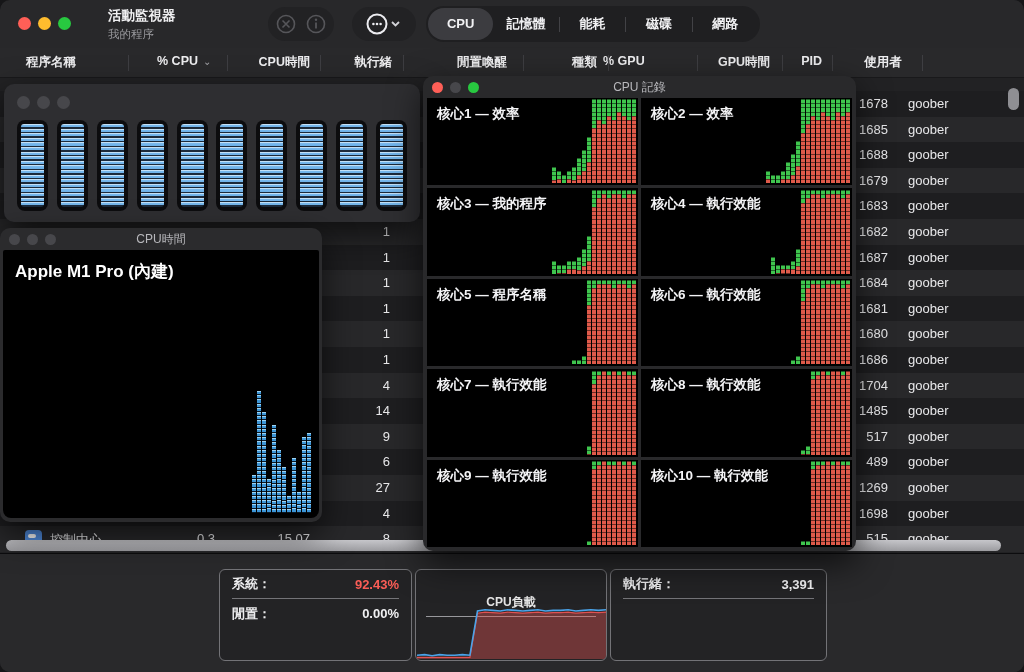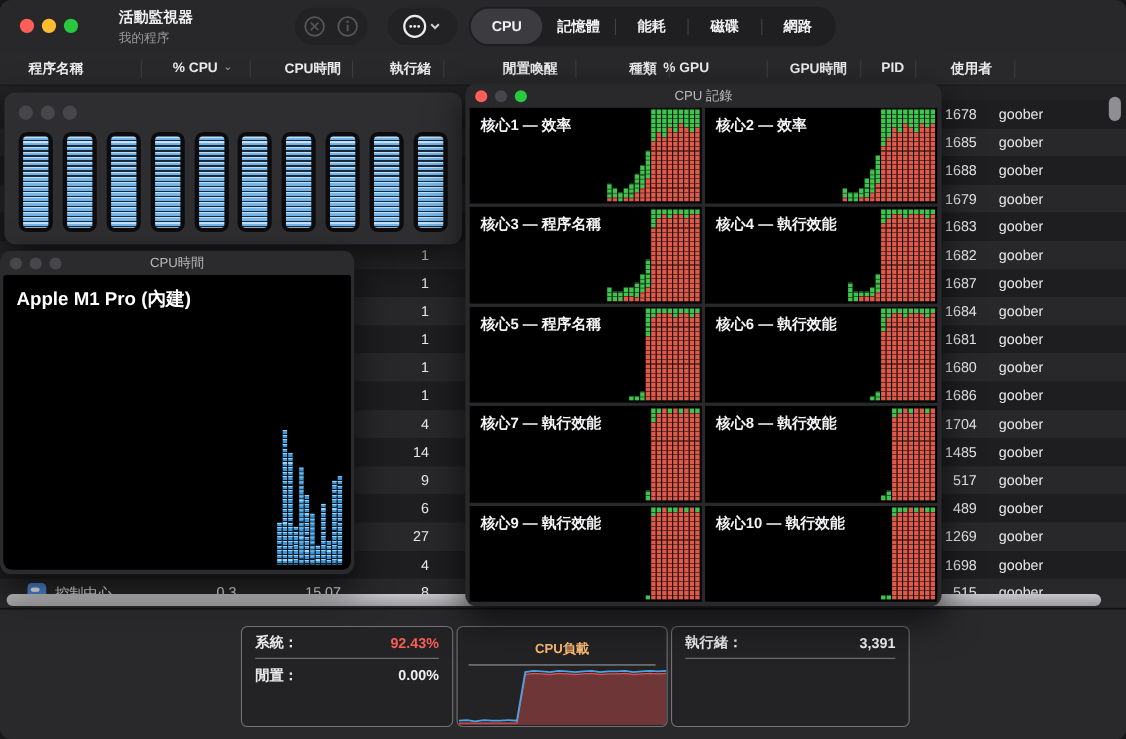--- a/index.html
+++ b/index.html
@@ -45,21 +45,21 @@
 
   
   .footer { position:absolute; left:0; right:0; bottom:0; height:119px; background:#29292b; border-top:1px solid #0c0c0e; z-index:1; }
   .fbox { position:absolute; top:15px; height:92px; background:#232325; border:1.5px solid #737377; border-radius:6px; overflow:hidden; }
   .fb-left { left:219px; width:193px; } .fb-load { left:415px; width:192px; } .fb-right { left:610px; width:217px; }
   .frow { display:flex; justify-content:space-between; align-items:center; height:29px; margin:0 12px; border-bottom:1px solid #747478; }
   .frow.last { border-bottom:none; }
   .frow .lab { font-size:13px; font-weight:bold; color:#ececee; }
   .frow .val { font-size:13px; font-weight:bold; color:#f0f0f2; }
   .val.red { color:#fb5d56; } .val.blue { color:#46a8f2; }
-  .load-title { text-align:center; font-size:12px; font-weight:bold; color:#fdba74; margin-top:12px; }
+  .load-title { text-align:center; font-size:12px; font-weight:bold; color:#e5e5e5; margin-top:24px; }
   .load-line { height:1px; background:#98989c; margin:5px 10px 0 10px; }
   .load-chart { position:absolute; left:1px; right:1px; bottom:1px; height:60px; }
 
   
   .fwin { position:absolute; border-radius:10px; box-shadow:0 12px 34px rgba(0,0,0,.65); }
   .win-meters { left:4px; top:84px; width:416px; height:138px; background:#2e2e31; z-index:5; }
   .meters { position:absolute; left:13px; right:13px; top:36px; bottom:11px; display:flex; justify-content:space-between; }
   .meter { width:31px; height:100%; background:#0c0c0e; border-radius:8px; padding:4px; }
   .meter-fill { width:100%; height:100%; border-radius:3px;
      background:repeating-linear-gradient(to bottom,#c3e0f6 0px,#c3e0f6 1px,#79b9ec 1px,#6cb0e8 3.3px,#1c2a3a 3.3px,#1c2a3a 4.6px); }
@@ -389,21 +389,21 @@
             <div class="bar" style="height: 84px; background-image: repeating-linear-gradient(rgba(0, 0, 0, 0.5) 0px, rgba(0, 0, 0, 0.5) 1px, transparent 1px, transparent 4.2px), linear-gradient(rgb(63, 197, 78) 0px, rgb(63, 197, 78) 21px, rgb(223, 90, 74) 21px, rgb(223, 90, 74) 100%);"></div>
             <div class="bar" style="height: 84px; background-image: repeating-linear-gradient(rgba(0, 0, 0, 0.5) 0px, rgba(0, 0, 0, 0.5) 1px, transparent 1px, transparent 4.2px), linear-gradient(rgb(63, 197, 78) 0px, rgb(63, 197, 78) 12.6px, rgb(223, 90, 74) 12.6px, rgb(223, 90, 74) 100%);"></div>
             <div class="bar" style="height: 84px; background-image: repeating-linear-gradient(rgba(0, 0, 0, 0.5) 0px, rgba(0, 0, 0, 0.5) 1px, transparent 1px, transparent 4.2px), linear-gradient(rgb(63, 197, 78) 0px, rgb(63, 197, 78) 16.8px, rgb(223, 90, 74) 16.8px, rgb(223, 90, 74) 100%);"></div>
             <div class="bar" style="height: 84px; background-image: repeating-linear-gradient(rgba(0, 0, 0, 0.5) 0px, rgba(0, 0, 0, 0.5) 1px, transparent 1px, transparent 4.2px), linear-gradient(rgb(63, 197, 78) 0px, rgb(63, 197, 78) 21px, rgb(223, 90, 74) 21px, rgb(223, 90, 74) 100%);"></div>
             <div class="bar" style="height: 84px; background-image: repeating-linear-gradient(rgba(0, 0, 0, 0.5) 0px, rgba(0, 0, 0, 0.5) 1px, transparent 1px, transparent 4.2px), linear-gradient(rgb(63, 197, 78) 0px, rgb(63, 197, 78) 12.6px, rgb(223, 90, 74) 12.6px, rgb(223, 90, 74) 100%);"></div>
             <div class="bar" style="height: 84px; background-image: repeating-linear-gradient(rgba(0, 0, 0, 0.5) 0px, rgba(0, 0, 0, 0.5) 1px, transparent 1px, transparent 4.2px), linear-gradient(rgb(63, 197, 78) 0px, rgb(63, 197, 78) 16.8px, rgb(223, 90, 74) 16.8px, rgb(223, 90, 74) 100%);"></div>
             <div class="bar" style="height: 84px; background-image: repeating-linear-gradient(rgba(0, 0, 0, 0.5) 0px, rgba(0, 0, 0, 0.5) 1px, transparent 1px, transparent 4.2px), linear-gradient(rgb(63, 197, 78) 0px, rgb(63, 197, 78) 12.6px, rgb(223, 90, 74) 12.6px, rgb(223, 90, 74) 100%);"></div>
           </div>
         </div>
         <div class="core">
-          <div class="lbl">核心3 — 程序名稱</div>
+          <div class="lbl">核心3 — 我的程序</div>
           <div class="bars">
             <div class="bar" style="height: 12.6px; background-image: repeating-linear-gradient(rgba(0, 0, 0, 0.5) 0px, rgba(0, 0, 0, 0.5) 1px, transparent 1px, transparent 4.2px), linear-gradient(rgb(63, 197, 78) 0px, rgb(63, 197, 78) 12.6px, rgb(223, 90, 74) 12.6px, rgb(223, 90, 74) 100%);"></div>
             <div class="bar" style="height: 8.4px; background-image: repeating-linear-gradient(rgba(0, 0, 0, 0.5) 0px, rgba(0, 0, 0, 0.5) 1px, transparent 1px, transparent 4.2px), linear-gradient(rgb(63, 197, 78) 0px, rgb(63, 197, 78) 8.4px, rgb(223, 90, 74) 8.4px, rgb(223, 90, 74) 100%);"></div>
             <div class="bar" style="height: 8.4px; background-image: repeating-linear-gradient(rgba(0, 0, 0, 0.5) 0px, rgba(0, 0, 0, 0.5) 1px, transparent 1px, transparent 4.2px), linear-gradient(rgb(63, 197, 78) 0px, rgb(63, 197, 78) 8.4px, rgb(223, 90, 74) 8.4px, rgb(223, 90, 74) 100%);"></div>
             <div class="bar" style="height: 12.6px; background-image: repeating-linear-gradient(rgba(0, 0, 0, 0.5) 0px, rgba(0, 0, 0, 0.5) 1px, transparent 1px, transparent 4.2px), linear-gradient(rgb(63, 197, 78) 0px, rgb(63, 197, 78) 8.4px, rgb(223, 90, 74) 8.4px, rgb(223, 90, 74) 100%);"></div>
             <div class="bar" style="height: 12.6px; background-image: repeating-linear-gradient(rgba(0, 0, 0, 0.5) 0px, rgba(0, 0, 0, 0.5) 1px, transparent 1px, transparent 4.2px), linear-gradient(rgb(63, 197, 78) 0px, rgb(63, 197, 78) 8.4px, rgb(223, 90, 74) 8.4px, rgb(223, 90, 74) 100%);"></div>
             <div class="bar" style="height: 16.8px; background-image: repeating-linear-gradient(rgba(0, 0, 0, 0.5) 0px, rgba(0, 0, 0, 0.5) 1px, transparent 1px, transparent 4.2px), linear-gradient(rgb(63, 197, 78) 0px, rgb(63, 197, 78) 12.6px, rgb(223, 90, 74) 12.6px, rgb(223, 90, 74) 100%);"></div>
             <div class="bar" style="height: 25.2px; background-image: repeating-linear-gradient(rgba(0, 0, 0, 0.5) 0px, rgba(0, 0, 0, 0.5) 1px, transparent 1px, transparent 4.2px), linear-gradient(rgb(63, 197, 78) 0px, rgb(63, 197, 78) 16.8px, rgb(223, 90, 74) 16.8px, rgb(223, 90, 74) 100%);"></div>
             <div class="bar" style="height: 37.8px; background-image: repeating-linear-gradient(rgba(0, 0, 0, 0.5) 0px, rgba(0, 0, 0, 0.5) 1px, transparent 1px, transparent 4.2px), linear-gradient(rgb(63, 197, 78) 0px, rgb(63, 197, 78) 25.2px, rgb(223, 90, 74) 25.2px, rgb(223, 90, 74) 100%);"></div>
             <div class="bar" style="height: 84px; background-image: repeating-linear-gradient(rgba(0, 0, 0, 0.5) 0px, rgba(0, 0, 0, 0.5) 1px, transparent 1px, transparent 4.2px), linear-gradient(rgb(63, 197, 78) 0px, rgb(63, 197, 78) 16.8px, rgb(223, 90, 74) 16.8px, rgb(223, 90, 74) 100%);"></div>

